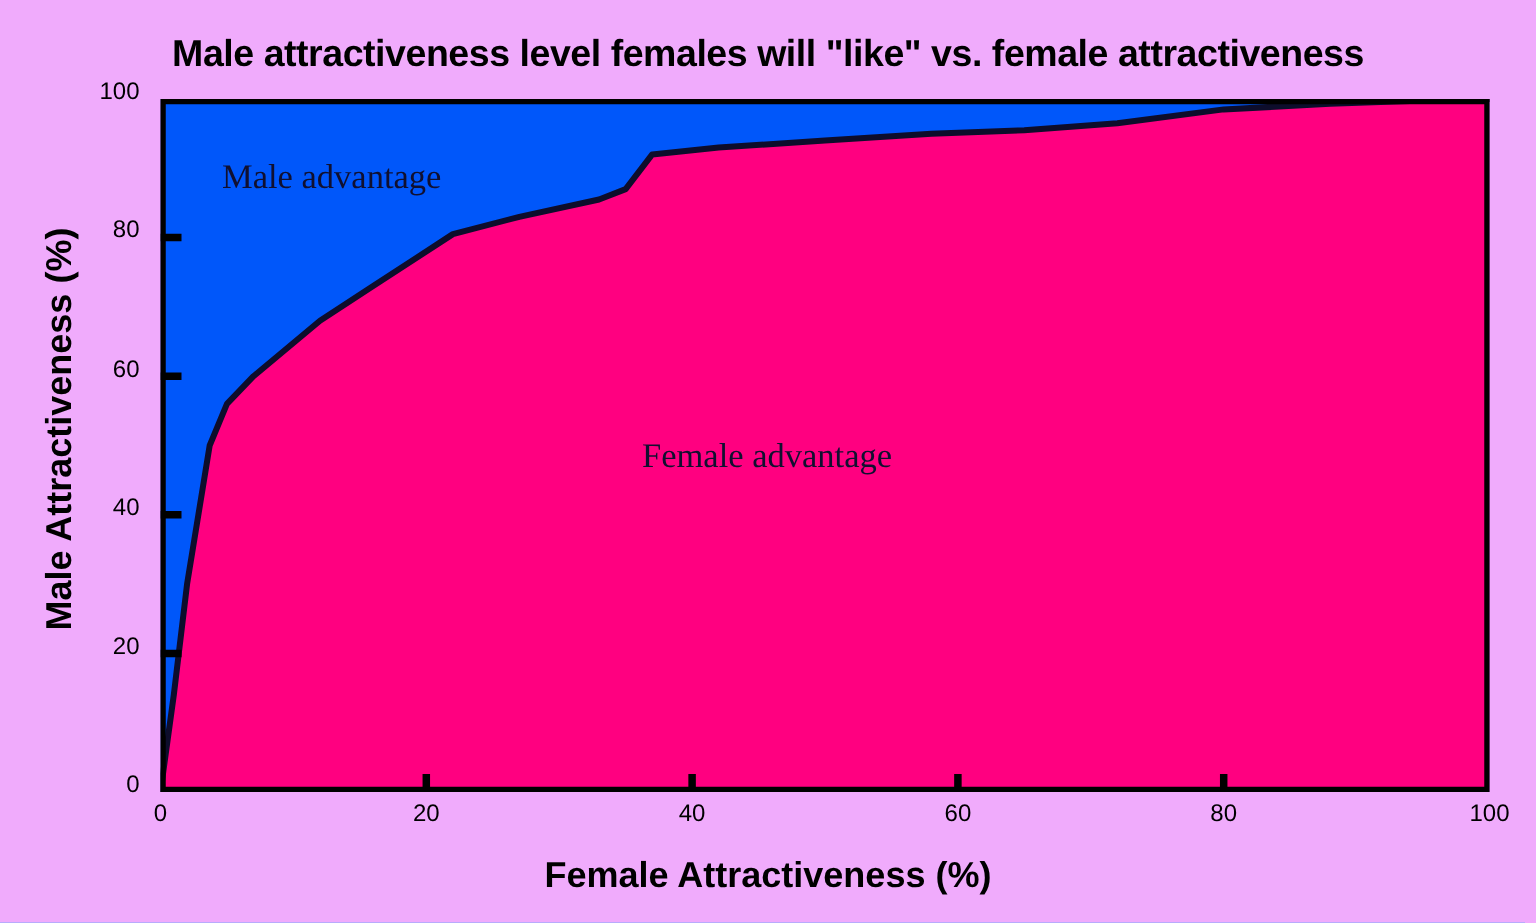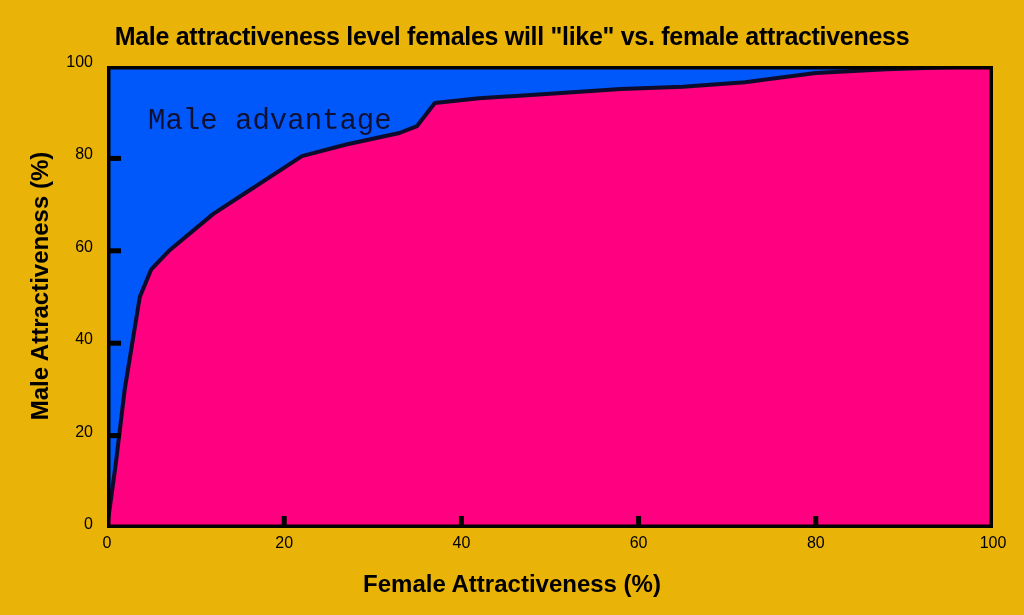--- a/index.html
+++ b/index.html
@@ -10,21 +10,21 @@
     width: 1024px;
     height: 615px;
     background: #ffffff;
     font-family: "Liberation Sans", sans-serif;
     overflow: hidden;
   }
   #figure {
     position: relative;
     width: 1024px;
     height: 615px;
-    background: #eab308;
+    background: #f0abfc;
   }
   #chart-title {
     position: absolute;
     left: 0;
     top: 22px;
     width: 1024px;
     text-align: center;
     font-size: 25px;
     font-weight: bold;
     color: #000000;
@@ -78,23 +78,23 @@
     width: 60px;
     top: 534px;
   }
   .y-tick-label {
     text-align: right;
     width: 70px;
     height: 24px;
   }
   .region-label {
     position: absolute;
-    font-size: 29px;
+    font-size: 23px;
     color: #101030;
-    font-family: Liberation Mono, monospace;
+    font-family: Liberation Serif, serif;
     white-space: nowrap;
   }
   #male-advantage-label {
     left: 148px;
     top: 105px;
   }
   #female-advantage-label {
     left: 428px;
     top: 291px;
   }
@@ -141,14 +141,15 @@
       <div class="tick-label y-tick-label" style="left: 23px; top: 515px;">0</div>
       <div class="tick-label y-tick-label" style="left: 23px; top: 422.6px;">20</div>
       <div class="tick-label y-tick-label" style="left: 23px; top: 330.2px;">40</div>
       <div class="tick-label y-tick-label" style="left: 23px; top: 237.8px;">60</div>
       <div class="tick-label y-tick-label" style="left: 23px; top: 145.4px;">80</div>
       <div class="tick-label y-tick-label" style="left: 23px; top: 53px;">100</div>
     </div>
 
   <div class="region-label" id="male-advantage-label">Male advantage</div>
 
+  <div class="region-label" id="female-advantage-label">Female advantage</div>
 
 </div>
 
 </body></html>

